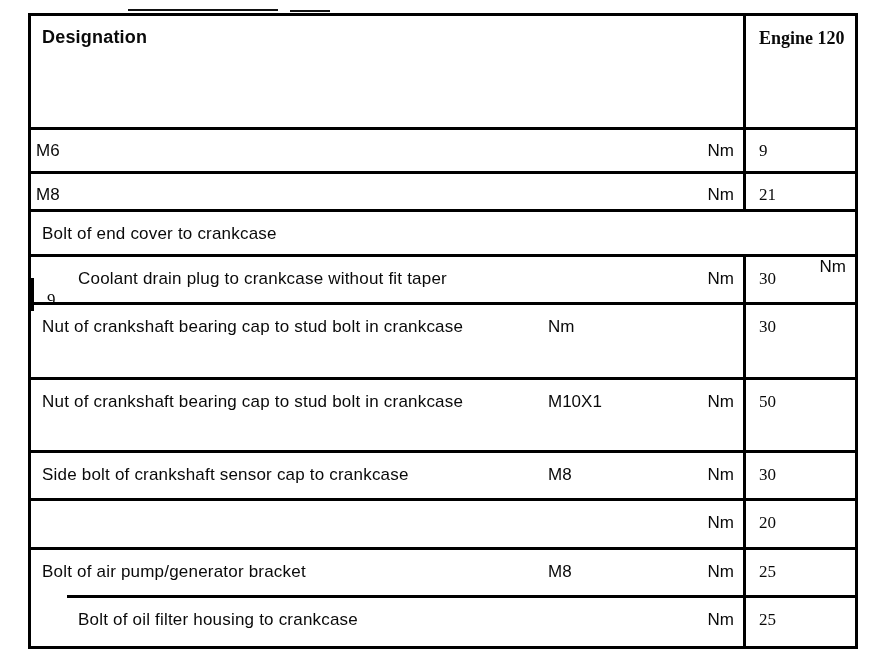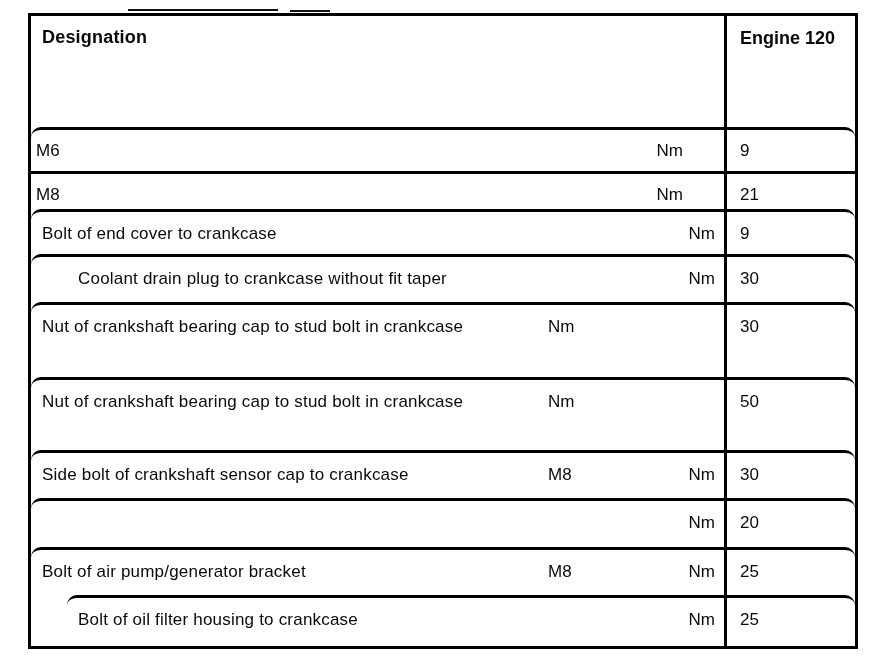--- a/index.html
+++ b/index.html
@@ -39,21 +39,20 @@
     box-sizing: border-box;
     display: flex;
     flex-direction: column;
     background: #fff;
   }
   .row {
     display: flex;
     box-sizing: border-box;
     border-top: 3px solid #000;
     flex: none;
-    border-radius: 10px;
   }
   .row.first { border-top: none; }
 
   .c-desig {
     width: 512px;
     flex: none;
     box-sizing: border-box;
     padding: 10px 8px 0 11px;
     font-size: 17px;
     line-height: 23px;
@@ -62,52 +61,52 @@
   .c-mid {
     flex: 1;
     display: flex;
     justify-content: space-between;
     box-sizing: border-box;
     padding: 10px 9px 0 5px;
     font-size: 17px;
     line-height: 23px;
   }
   .c-value {
-    width: 131px;
+    width: 112px;
     flex: none;
     box-sizing: border-box;
     border-left: 3px solid #000;
     padding: 10px 4px 0 13px;
     font-size: 17px;
     line-height: 23px;
+    font-family: Liberation Serif, serif;
   }
 
   .header-row { height: 111px; font-weight: bold; }
   .header-row .c-desig { font-size: 18px; padding-top: 10px; }
   .header-row .c-value { font-size: 18px; line-height: 24px; }
 
   
   .row-group { height: 82px; }
   .grp-right {
     flex: 1;
     display: flex;
     flex-direction: column;
   }
   .subrow {
     display: flex;
     box-sizing: border-box;
     height: 41px;
     flex: none;
-    gap: 32px;
   }
   .subrow.second { border-top: 3px solid #000; flex: 1; }
   .subrow .c-mid { padding-top: 9px; }
   .subrow .c-value { padding-top: 9px; }
 
-  .rh-1 { height: 45px; }
+  .rh-1 { height: 45px; flex-direction: column; }
   .rh-2 { height: 48px; padding-left: 36px; }
   .rh-3 { height: 75px; }
   .rh-4 { height: 73px; }
   .rh-5 { height: 48px; }
   .rh-6 { height: 49px; }
   .rh-7 { height: 48px; }
   .rh-8 { flex: 1; margin-left: 36px; }
 
   .size-txt  { text-align: left; }
   .unit-txt  { text-align: right; }
@@ -169,20 +168,21 @@
       <div class="c-desig">Nut of crankshaft bearing cap to stud bolt in crankcase</div>
       <div class="c-mid">
         <span class="unit-txt">Nm</span>
       </div>
       <div class="c-value">30</div>
     </div>
 
     <div class="row rh-4">
       <div class="c-desig">Nut of crankshaft bearing cap to stud bolt in crankcase</div>
       <div class="c-mid">
+        <span class="size-txt">M10X1</span>
         <span class="unit-txt">Nm</span>
       </div>
       <div class="c-value">50</div>
     </div>
 
     <div class="row rh-5">
       <div class="c-desig">Side bolt of crankshaft sensor cap to crankcase</div>
       <div class="c-mid">
         <span class="size-txt">M8</span>
         <span class="unit-txt">Nm</span>

